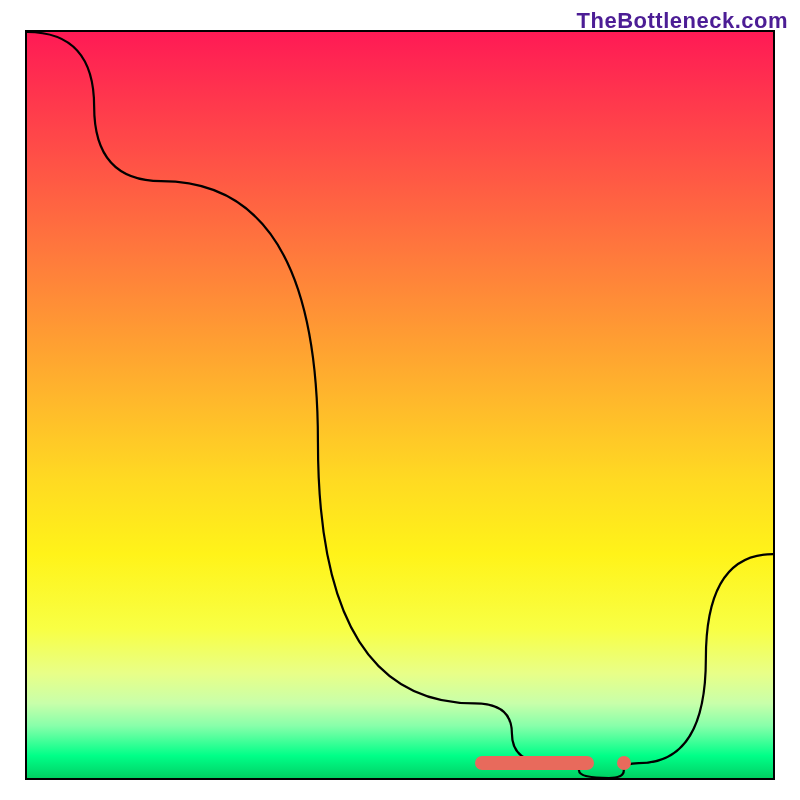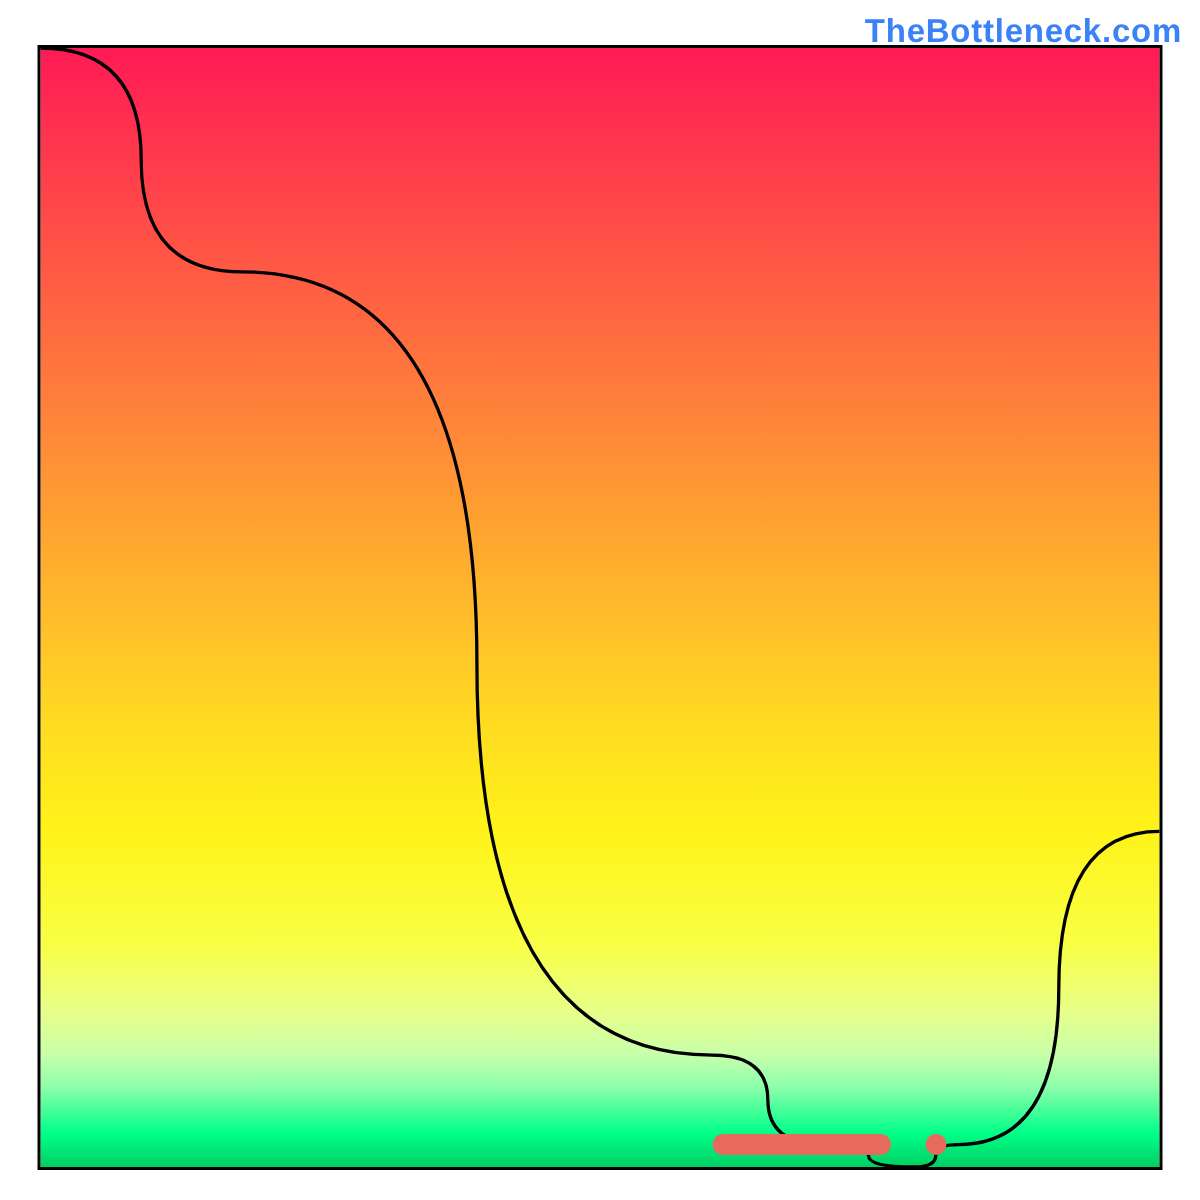--- a/index.html
+++ b/index.html
@@ -10,21 +10,21 @@
     background: #ffffff;
     font-family: Arial, Helvetica, sans-serif;
     overflow: hidden;
   }
   .watermark {
     position: absolute;
     top: 8px;
     right: 12px;
     font-size: 22px;
     font-weight: bold;
-    color: #3b82f6;
+    color: #4c1d95;
     letter-spacing: 0.5px;
   }
   .plot-area {
     position: absolute;
     left: 25px;
     top: 30px;
     width: 750px;
     height: 750px;
     border: 2px solid #000;
     box-sizing: border-box;

